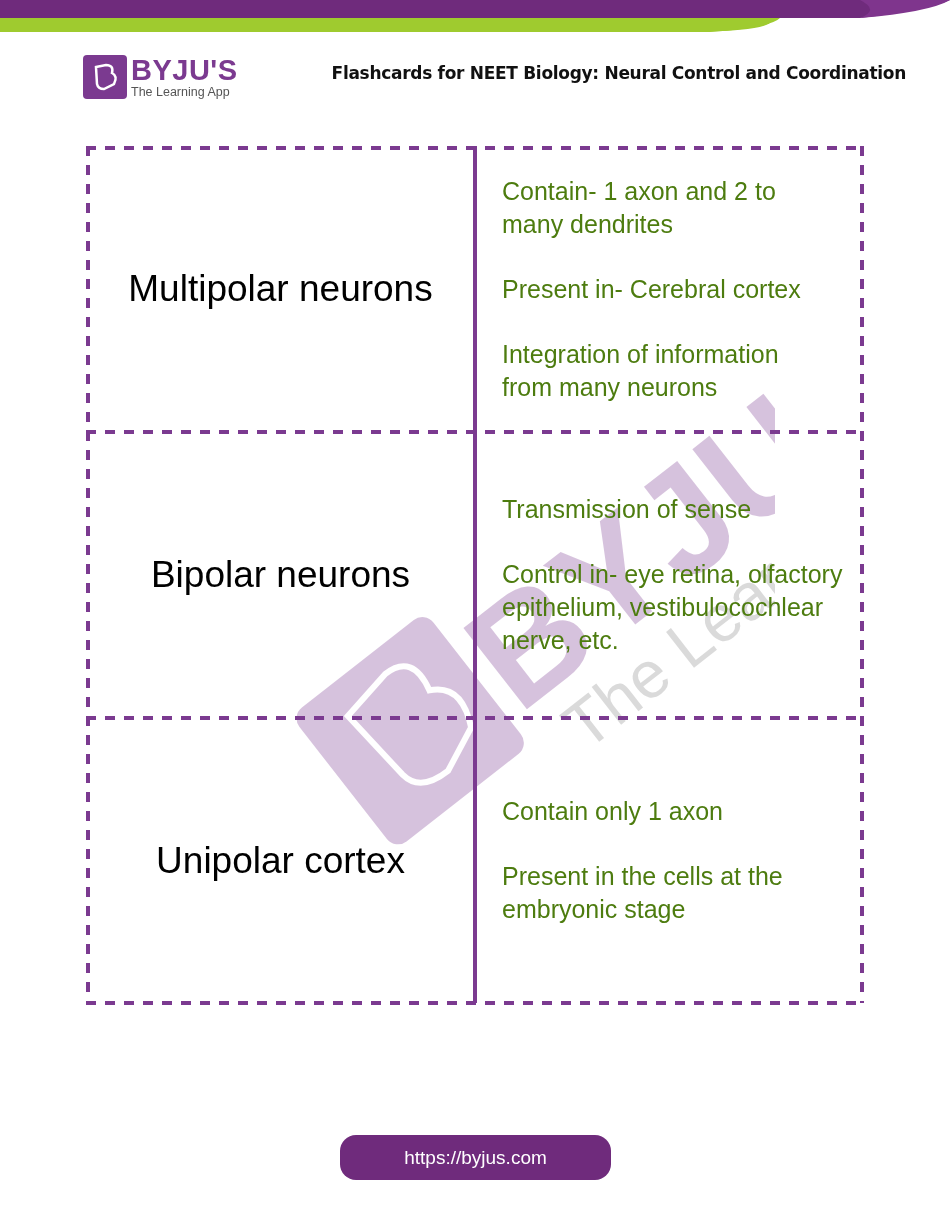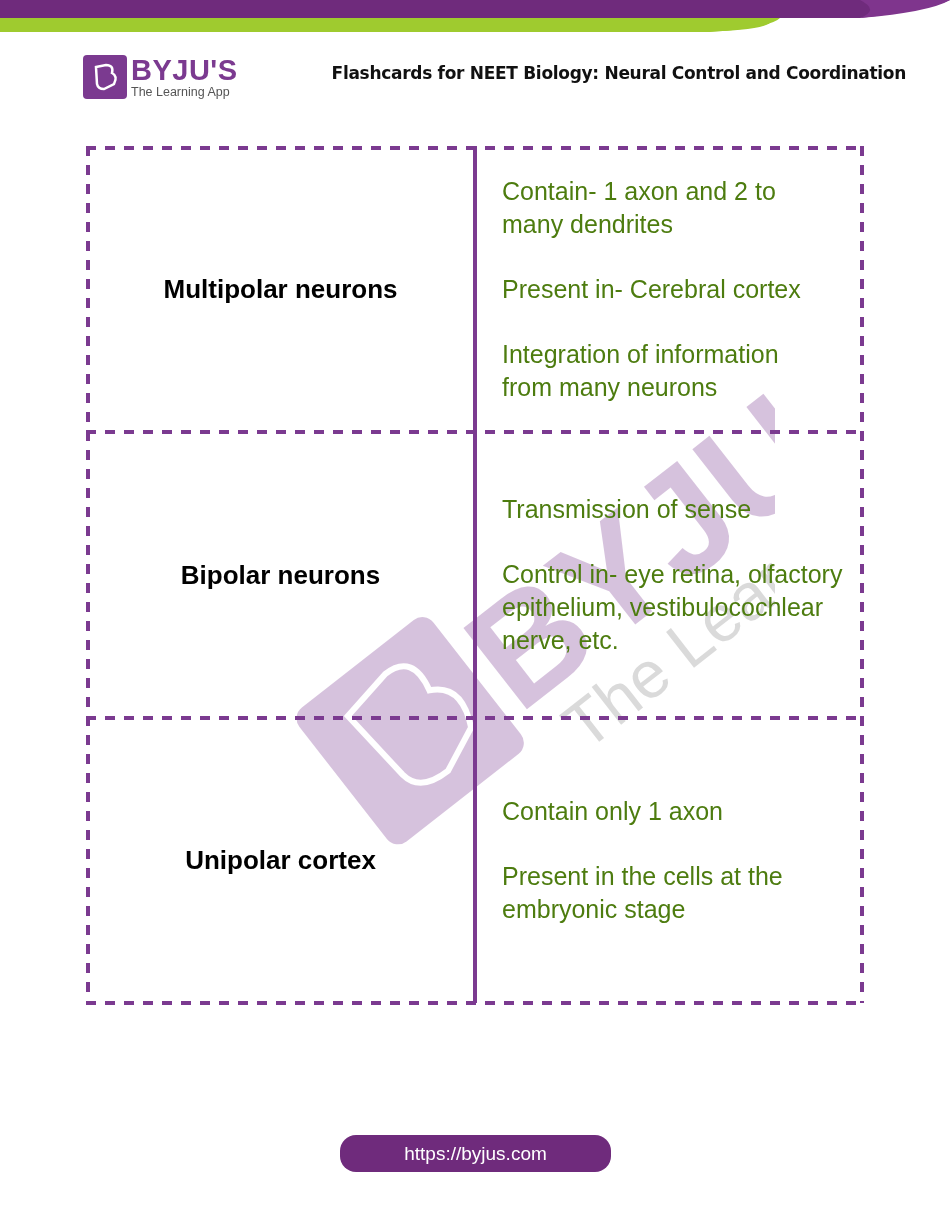--- a/index.html
+++ b/index.html
@@ -7,28 +7,28 @@
   .top-green { position:absolute; left:0; top:0; width:950px; height:32px; }
   .logo { position:absolute; left:83px; top:55px; display:flex; align-items:center; }
   .logo-badge { width:44px; height:44px; background:#7b3a90; border-radius:4px; display:flex; align-items:center; justify-content:center; }
   .logo-text { margin-left:4px; line-height:1; }
   .logo-brand { font-family:"Liberation Sans", sans-serif; font-weight:bold; font-size:29px; color:#7b3a90; letter-spacing:0.5px; }
   .logo-tag { font-size:12.5px; color:#555; margin-top:1px; }
   .title { position:absolute; right:44px; top:63px; font-family:"DejaVu Sans", sans-serif; font-weight:bold; font-size:17px; color:#111; letter-spacing:-0.3px; }
   .watermark { position:absolute; left:215px; top:380px; width:560px; height:480px; pointer-events:none; }
   .grid { position:absolute; left:86px; top:146px; width:778px; height:857px; }
   .row { position:absolute; left:0; width:778px; display:flex; }
-  .cell-left { width:389px; display:flex; align-items:center; justify-content:center; font-size:26px; color:#000;font-weight:bold; }
+  .cell-left { width:389px; display:flex; align-items:center; justify-content:center; font-size:37px; color:#000; }
   .cell-right { flex:1; padding-left:27px; font-size:25px; color:#4d7c0f; line-height:33px; display:flex; flex-direction:column; justify-content:center; }
   .cell-right p { margin:0 0 32px 0; }
   .cell-right p:last-child { margin-bottom:0; }
   .hdash { position:absolute; height:4px; left:0; width:778px; background:repeating-linear-gradient(90deg,#7b3a90 0 10px,transparent 10px 19px); }
   .vdash { position:absolute; width:4px; top:0; height:857px; background:repeating-linear-gradient(180deg,#7b3a90 0 10px,transparent 10px 19px); }
   .vsolid { position:absolute; width:4px; top:0; height:857px; left:387px; background:#7b3a90; }
-  .footer { position:absolute; left:340px; top:1135px; width:271px; height:37px; border-radius:16px; background:#6f2b7c; color:#fff; display:flex; align-items:center; justify-content:center; font-size:19px; }
+  .footer { position:absolute; left:340px; top:1135px; width:271px; height:45px; border-radius:16px; background:#6f2b7c; color:#fff; display:flex; align-items:center; justify-content:center; font-size:19px; }
 </style>
 </head>
 <body>
 
 <svg class="top-green" viewBox="0 0 950 32" preserveAspectRatio="none">
   <path d="M0 0 H950 V32 Z" fill="#ffffff"></path>
   <path d="M0 18 H770 Q780 30 700 32 H0 Z" fill="#9fcb2f"></path>
   <path d="M0 0 H950 Q930 10 860 18 H0 Z" fill="#6f2b7c"></path>
   <path d="M860 0 H950 Q930 12 860 18 Q880 10 860 0Z" fill="#7f358d"></path>
   <path d="M0 18 H780 Q770 28 710 32 H0 Z" fill="#9fcb2f"></path>

